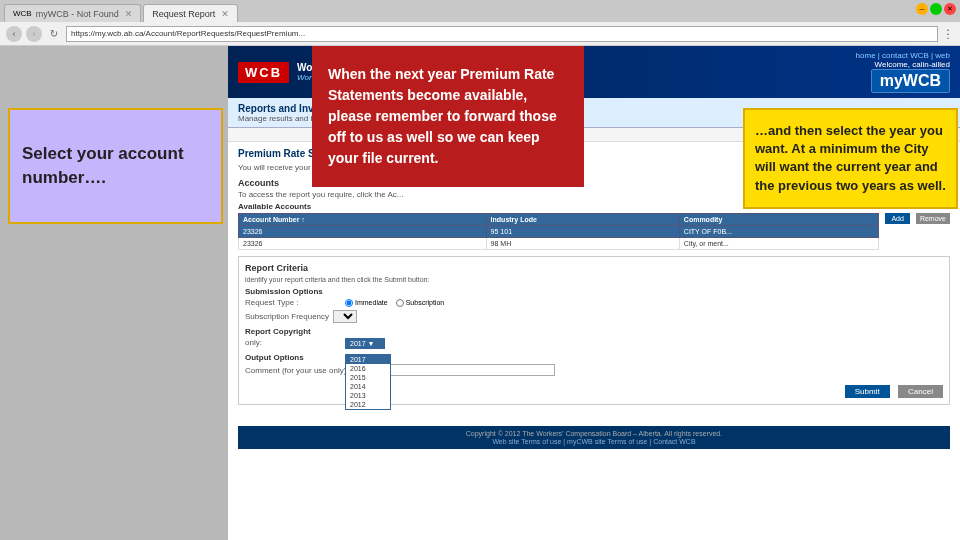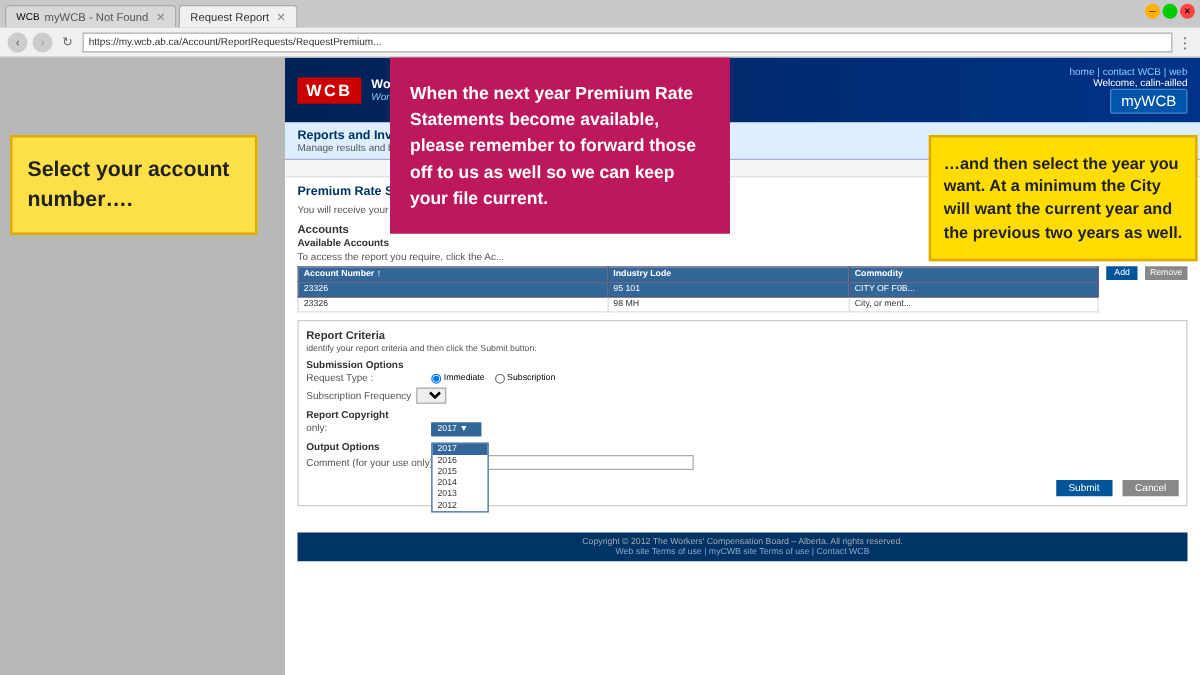--- a/index.html
+++ b/index.html
@@ -51,41 +51,41 @@
         WCB
       </div>
       <div>
         <div style="color:white;font-size:10px;font-weight:bold;">Workers' Compe...</div>
         <div style="color:#88ccff;font-size:8px;font-style:italic;">Workers' Compe...</div>
       </div>
     </div>
     <div style="display:flex;flex-direction:column;align-items:flex-end;gap:0;">
       <div style="color:#88ccff;font-size:8px;">home | contact WCB | web</div>
       <div style="color:white;font-size:8px;">Welcome, calin-ailled</div>
-      <div style="background:#0055aa;border:1px solid #4488cc;color:white;padding:2px 8px;font-size:12px;font-weight:normal;border-radius:2px;">myWCB</div>
+      <div style="background:#0055aa;border:1px solid #4488cc;color:white;padding:2px 8px;font-size:16px;font-weight:bold;border-radius:2px;">myWCB</div>
     </div>
   </div>
 
   <div style="background:#ddeeff;height:30px;display:flex;flex-direction:column;justify-content:center;padding:0 10px;border-bottom:1px solid #aac;">
     <div style="font-size:10px;font-weight:bold;color:#003366;">Reports and Invoices</div>
     <div style="font-size:8px;color:#555;">Manage results and billers</div>
   </div>
 
   <div style="text-align:right;color:#555;font-size:8px;padding:2px 10px;background:#f5f5f5;border-bottom:1px solid #ddd;">Wednesday, 29 November 2017</div>
 
   <div style="padding:6px 10px;background:white;overflow:auto;height:calc(100% - 113px);">
 
     <div style="font-size:10px;font-weight:bold;color:#003366;margin-bottom:4px;">Premium Rate Statement (Expense-rate Ratings)</div>
     <div style="font-size:8px;color:#555;margin-bottom:6px;">You will receive your Premium Rate Statements...</div>
 
     <div style="margin-bottom:6px;">
       <div style="font-size:9px;font-weight:bold;color:#333;margin-bottom:2px;">Accounts</div>
+      <div style="font-size:8px;color:#555;margin-bottom:3px;">To access the report you require, click the Ac...</div>
+
       <div style="font-size:8px;font-weight:bold;color:#333;margin-bottom:2px;">Available Accounts</div>
-
-      <div style="font-size:8px;color:#555;margin-bottom:3px;">To access the report you require, click the Ac...</div>
 
       <div style="display:flex;gap:6px;align-items:flex-start;">
         <table style="border-collapse:collapse;font-size:8px;flex:1;border:1px solid #aaa;">
           <thead>
             <tr>
               <th style="background:#336699;color:white;padding:2px 4px;text-align:left;font-size:7px;border:1px solid #557;"><span>Account Number ↑</span></th>
               <th style="background:#336699;color:white;padding:2px 4px;text-align:left;font-size:7px;border:1px solid #557;"><span>Industry Lode</span></th>
               <th style="background:#336699;color:white;padding:2px 4px;text-align:left;font-size:7px;border:1px solid #557;"><span>Commodity</span></th>
             </tr>
           </thead>
@@ -162,23 +162,23 @@
     </div>
 
     <div style="background:#003366;color:#aaa;font-size:7px;padding:4px 10px;text-align:center;">
       <div>Copyright © 2012 The Workers' Compensation Board – Alberta. All rights reserved.</div>
       <div style="color:#88aacc;margin-top:1px;">Web site Terms of use | myCWB site Terms of use | Contact WCB</div>
     </div>
 
   </div>
 </div>
 
-<div style="position:absolute;top:108px;left:8px;width:198px;background:#fde047;border:2px solid #ddaa00;padding:14px 12px;font-size:17px;font-weight:bold;color:#222;line-height:1.4;z-index:20;">
+<div style="position:absolute;top:108px;left:8px;width:215px;background:#c4b5fd;border:2px solid #ddaa00;padding:32px 12px;font-size:17px;font-weight:bold;color:#222;line-height:1.4;z-index:20;">
   <span>Select your account number….</span>
 </div>
 
-<div style="position:absolute;top:46px;left:312px;width:272px;background:#be185d;padding:18px 16px;font-size:14px;color:white;font-weight:bold;line-height:1.5;z-index:30;">
+<div style="position:absolute;top:46px;left:312px;width:272px;background:#b91c1c;padding:18px 16px;font-size:14px;color:white;font-weight:bold;line-height:1.5;z-index:30;">
   <span>When the next year Premium Rate Statements become available, please remember to forward those off to us as well so we can keep your file current.</span>
 </div>
 
 <div style="position:absolute;top:108px;right:2px;width:215px;background:#ffdd00;border:2px solid #ddaa00;padding:12px 10px;font-size:13px;font-weight:bold;color:#222;line-height:1.4;z-index:20;">
   <span>…and then select the year you want. At a minimum the City will want the current year and the previous two years as well.</span>
 </div>
 
 </body></html>

